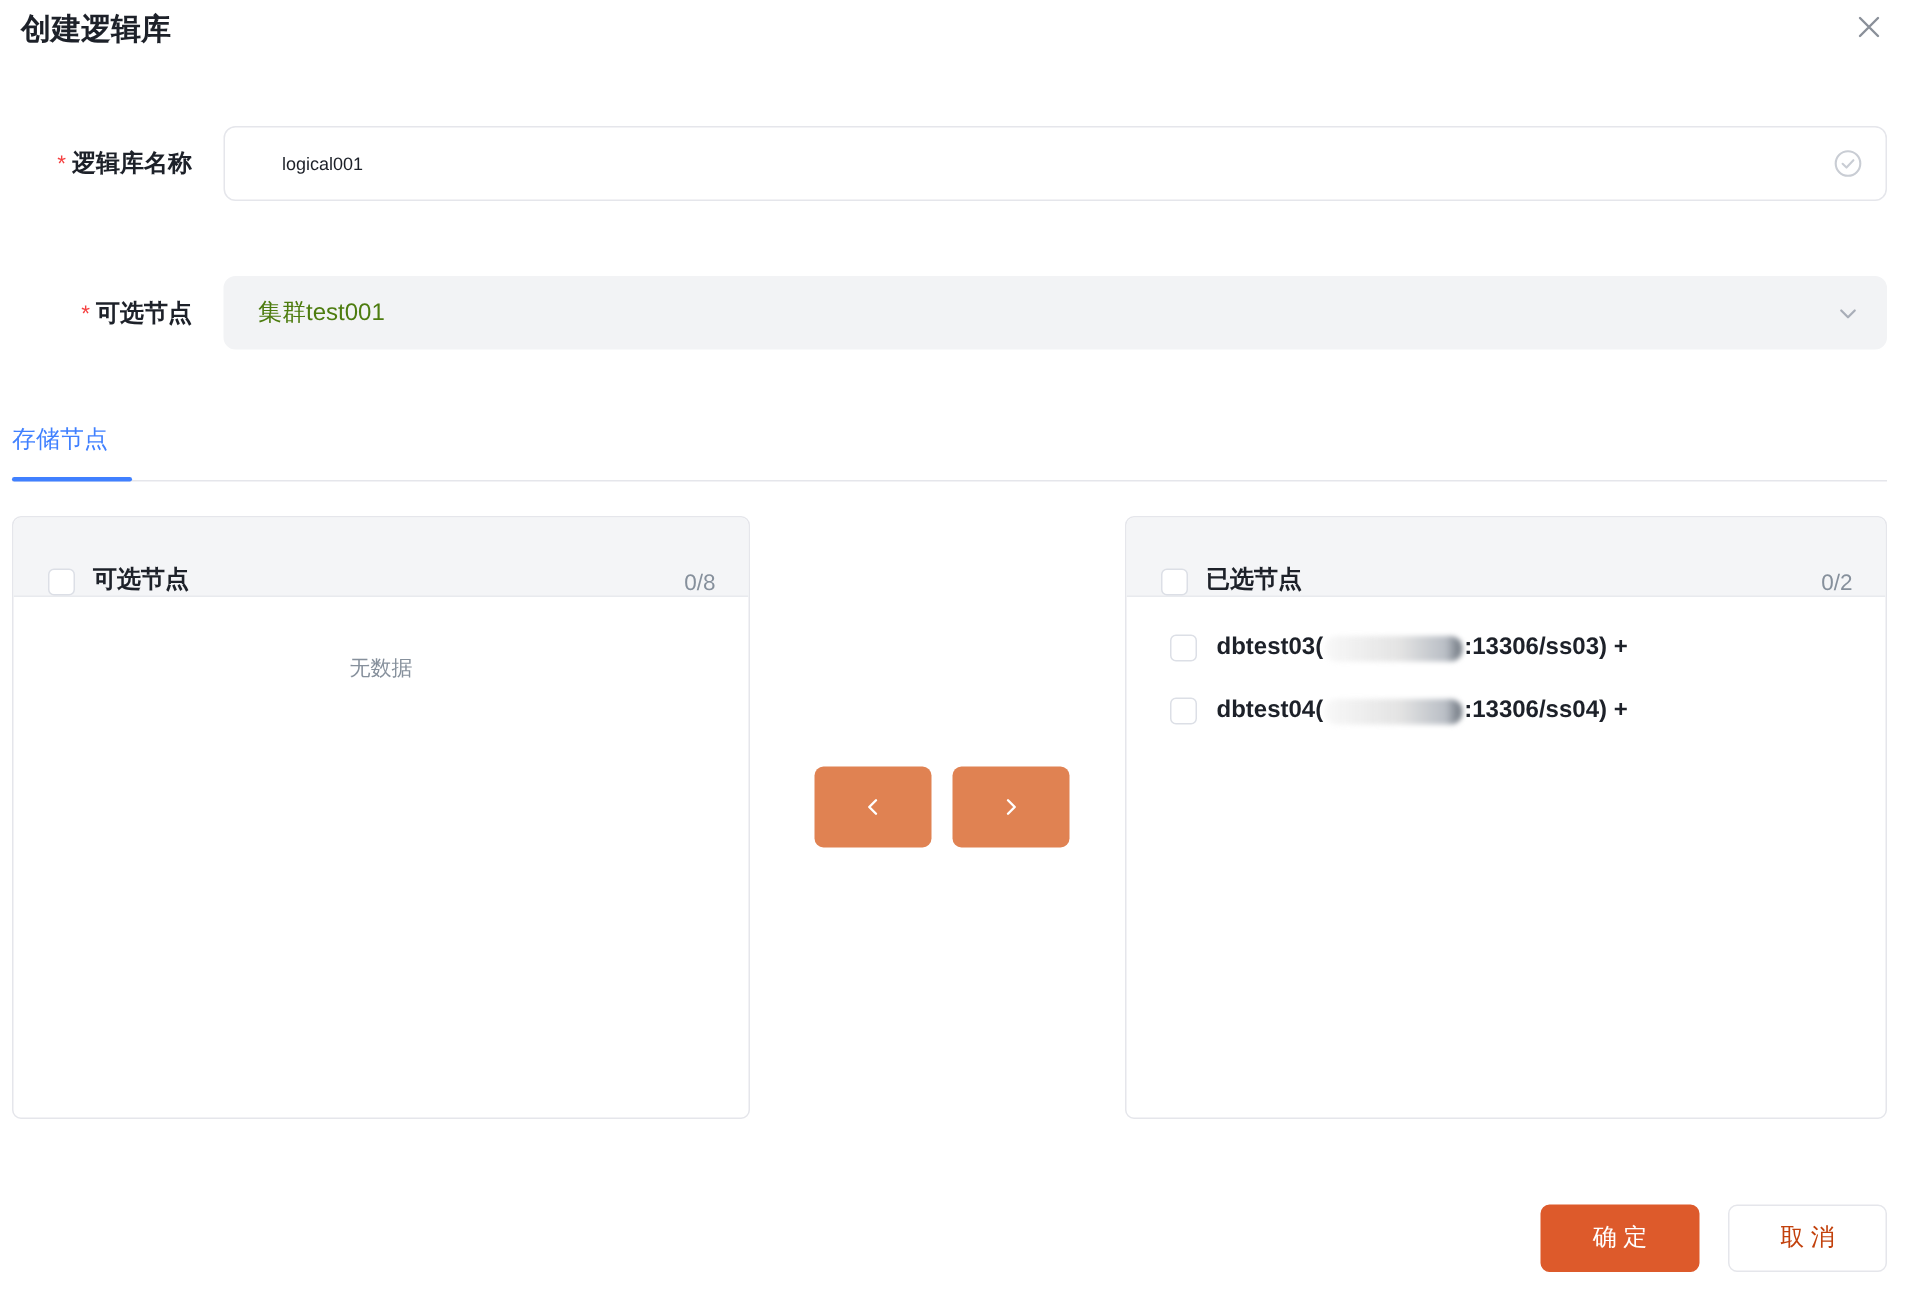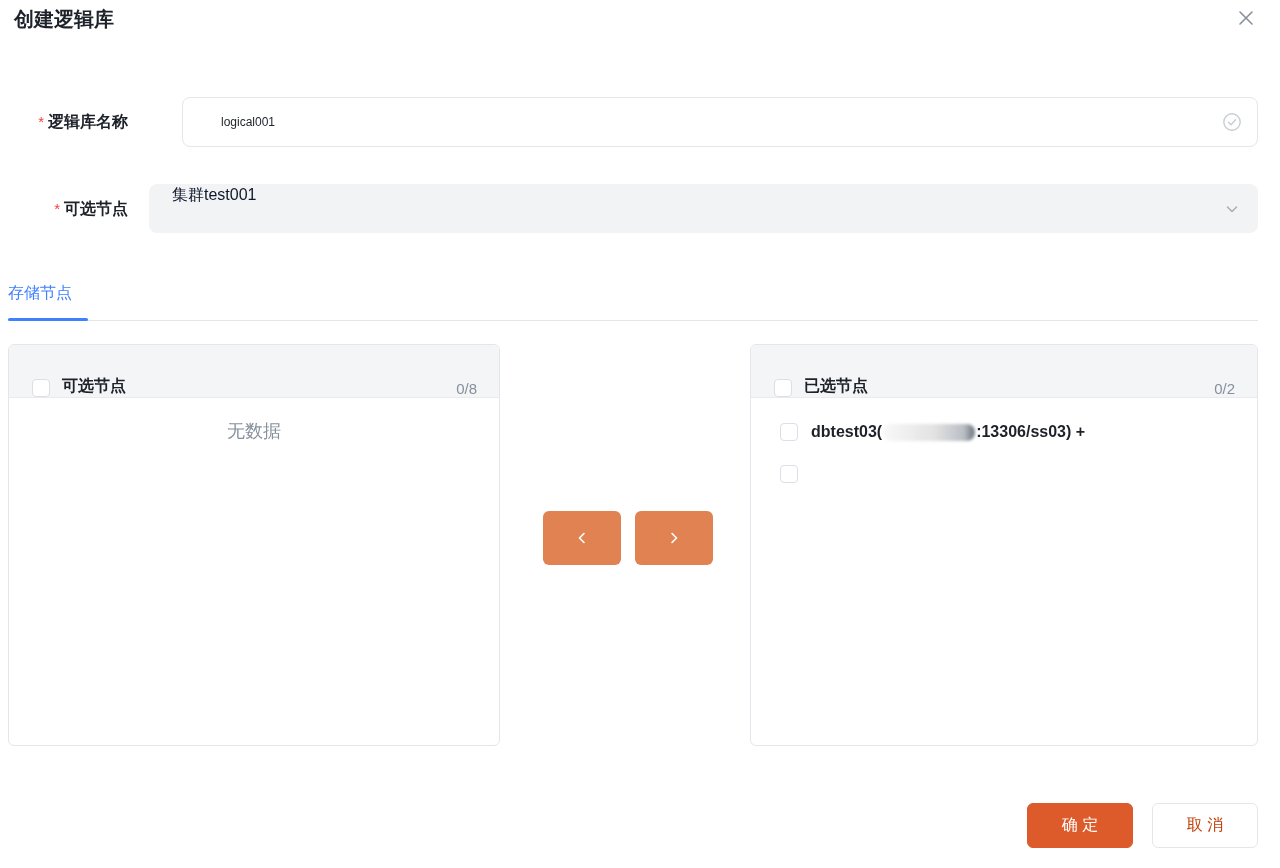--- a/index.html
+++ b/index.html
@@ -17,39 +17,39 @@
     font-size: 20px; font-weight: 700; color: #1d2129;
   }
   .close-btn {
     position: absolute; right: 24px; top: 8px;
     width: 20px; height: 20px; cursor: pointer;
     display: flex; align-items: center; justify-content: center;
   }
 
   
   .form-row { position: absolute; left: 0; right: 22px; height: 50px; display: flex; align-items: center; }
-  .row-name    { top: 97px; gap: 33px;  }
+  .row-name    { top: 84px;  }
   .row-cluster { top: 184px; }
   .form-label {
     width: 128px; text-align: right; font-size: 16px; font-weight: 600;
     color: #1d2129; flex: none; white-space: nowrap;
   }
   .req { color: #f53f3f; font-weight: 400; margin-right: 4px; font-size: 15px; }
   .form-control { margin-left: 21px; flex: 1; height: 50px; position: relative; }
   .text-input {
     width: 100%; height: 100%;
     border: 1px solid #e5e6eb; border-radius: 8px;
     font-size: 12px; color: #1d2129; padding: 0 44px 0 38px;
     outline: none; background: #ffffff;
     font-family: "Liberation Sans", "DejaVu Sans", sans-serif;
   }
   .select-disabled {
     width: 100%; height: 49px; background: #f2f3f5; border: 1px solid #f2f3f5;
-    border-radius: 8px; display: flex; 
-    padding: 0 44px 0 22px; font-size: 16px; color: #0f172a; cursor: not-allowed;
+    border-radius: 8px; display: flex; align-items: center;
+    padding: 0 44px 0 22px; font-size: 16px; color: #4d7c0f; cursor: not-allowed;
   }
   .suffix-icon {
     position: absolute; right: 16px; top: 50%; transform: translateY(-50%);
     width: 20px; height: 20px; display: flex; align-items: center; justify-content: center;
   }
 
   
   .tab-item {
     position: absolute; left: 8px; top: 283px;
     font-size: 16px; font-weight: 500; color: #4080ff; cursor: pointer;
@@ -72,21 +72,21 @@
   .panel-source { left: 8px;  width: 492px; }
   .panel-target { left: 750px; width: 508px; }
   .panel-header {
     height: 53px; flex: none; background: #f4f5f7;
     border-bottom: 1px solid #e8eaee;
     display: flex; align-items: flex-end; padding: 0 22px 0 23px;
   }
   .panel-title { font-size: 16px; font-weight: 700; color: #1d2129; margin-left: 12px; }
   .panel-count { margin-left: auto; font-size: 15px; color: #86909c; }
   .panel-body { flex: 1; overflow: auto; padding-top: 13px; }
-  .empty-text { text-align: center; color: #86909c; font-size: 18px; margin-top: 8px; }
+  .empty-text { text-align: center; color: #86909c; font-size: 14px; margin-top: 26px; }
 
   .checkbox {
     width: 18px; height: 18px; flex: none;
     background: #ffffff; border: 1.5px solid #dcdfe6; border-radius: 4px;
     cursor: pointer;
   }
 
   .node-item {
     display: flex; align-items: center; height: 42px; padding-left: 29px;
     font-size: 16px; font-weight: 700; color: #1d2129; cursor: pointer;
@@ -200,19 +200,24 @@
       <span class="checkbox"></span>
       <span class="node-label">
         <span>dbtest03(</span>
           <span class="redacted"></span>
           <span>:13306/ss03) +</span>
       </span>
     </div>
 
     <div class="node-item">
       <span class="checkbox"></span>
+      <span class="node-label">
+        <span>dbtest04(</span>
+          <span class="redacted"></span>
+          <span>:13306/ss04) +</span>
+      </span>
     </div>
 
   </div>
 </div>
 
 <button class="footer-btn btn-confirm">确 定</button>
 <button class="footer-btn btn-cancel">取 消</button>
 
 </body></html>

